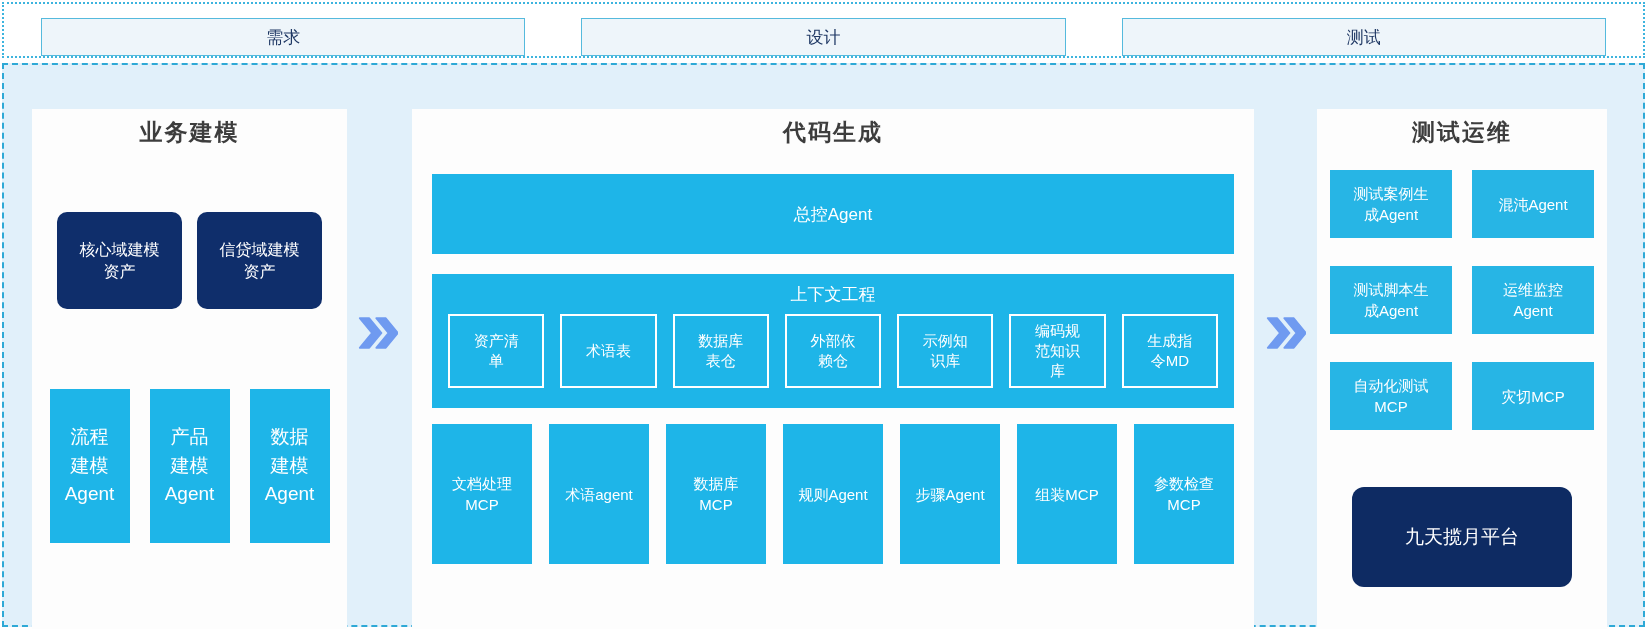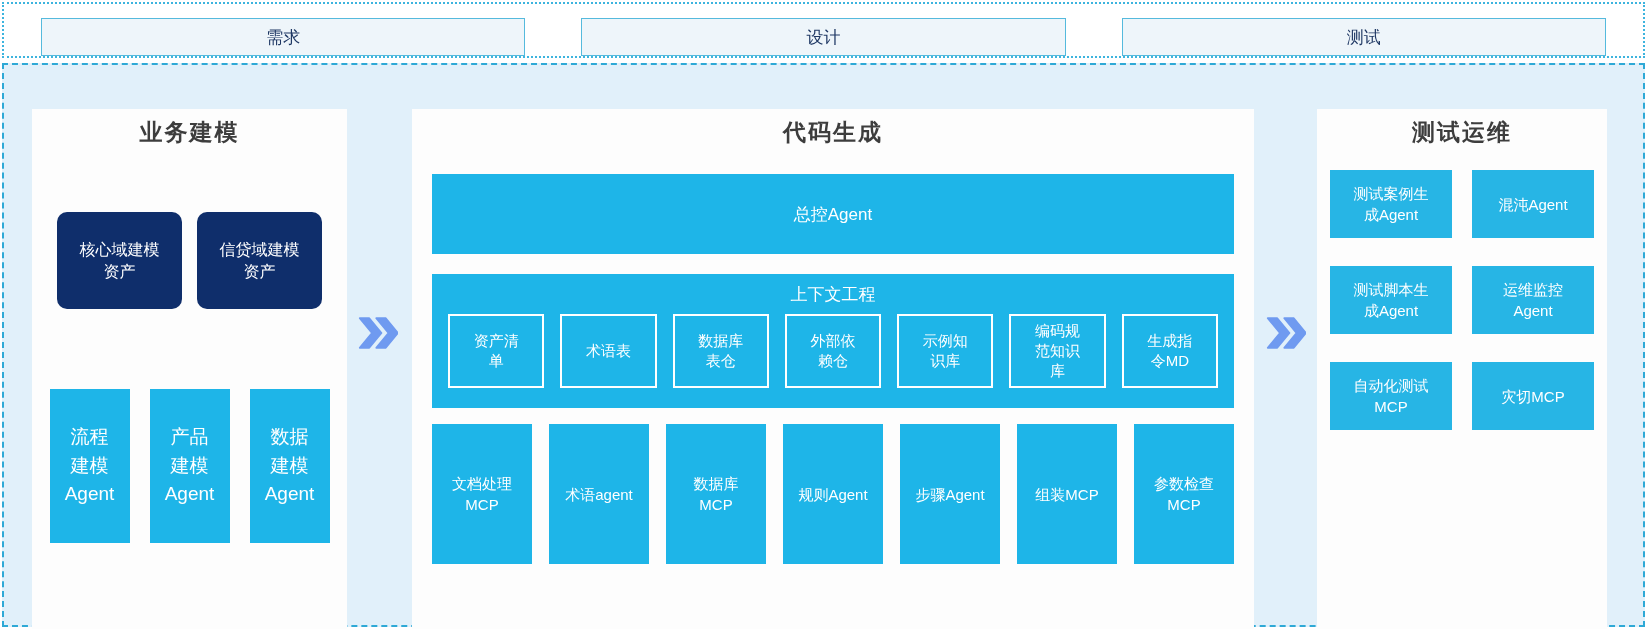--- a/index.html
+++ b/index.html
@@ -160,16 +160,17 @@
 成Agent</div>
         <div class="ops-box lbl">混沌Agent</div>
         <div class="ops-box lbl">测试脚本生
 成Agent</div>
         <div class="ops-box lbl">运维监控
 Agent</div>
         <div class="ops-box lbl">自动化测试
 MCP</div>
         <div class="ops-box lbl">灾切MCP</div>
       </div>
+      <div class="platform-box">九天揽月平台</div>
     </div>
 
   </div>
 </div>
 
 </body></html>

